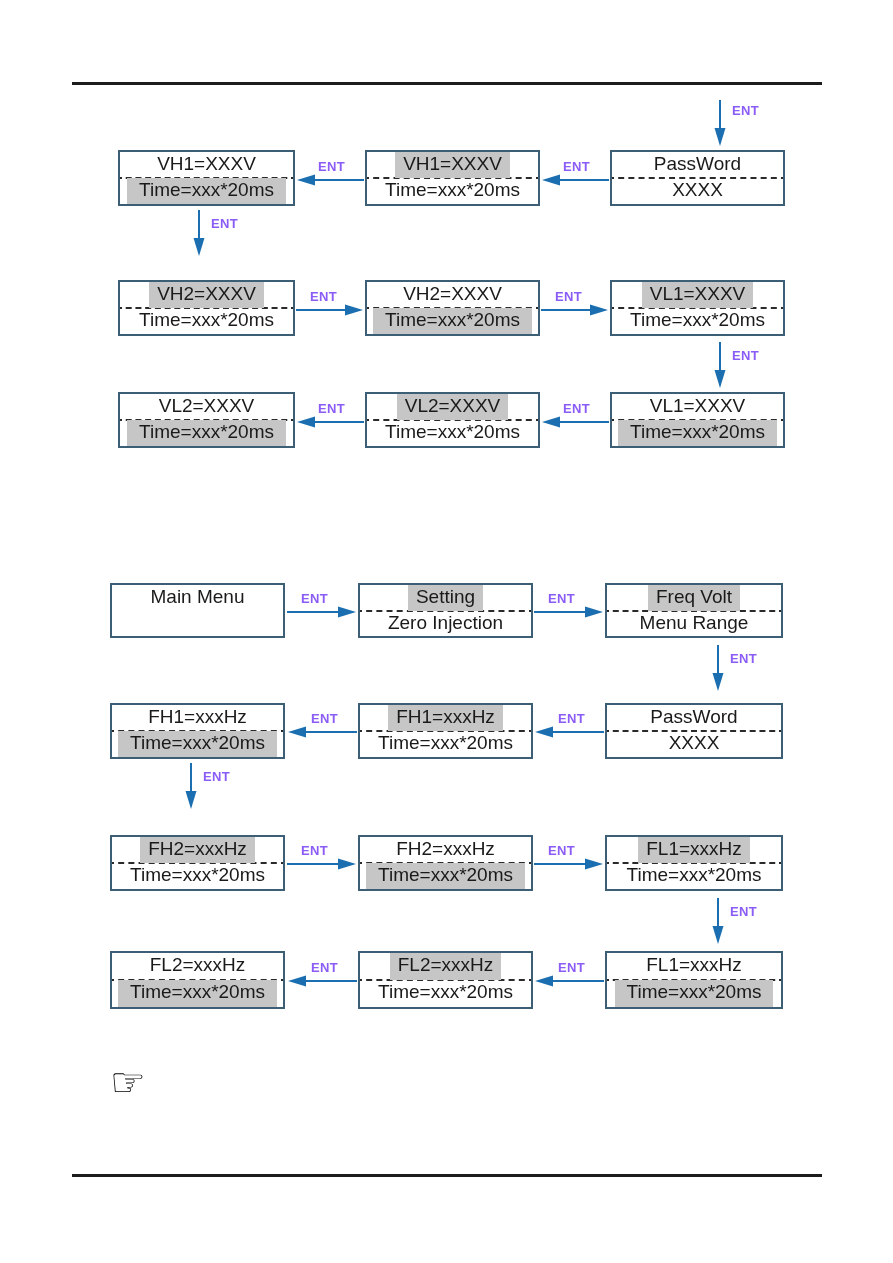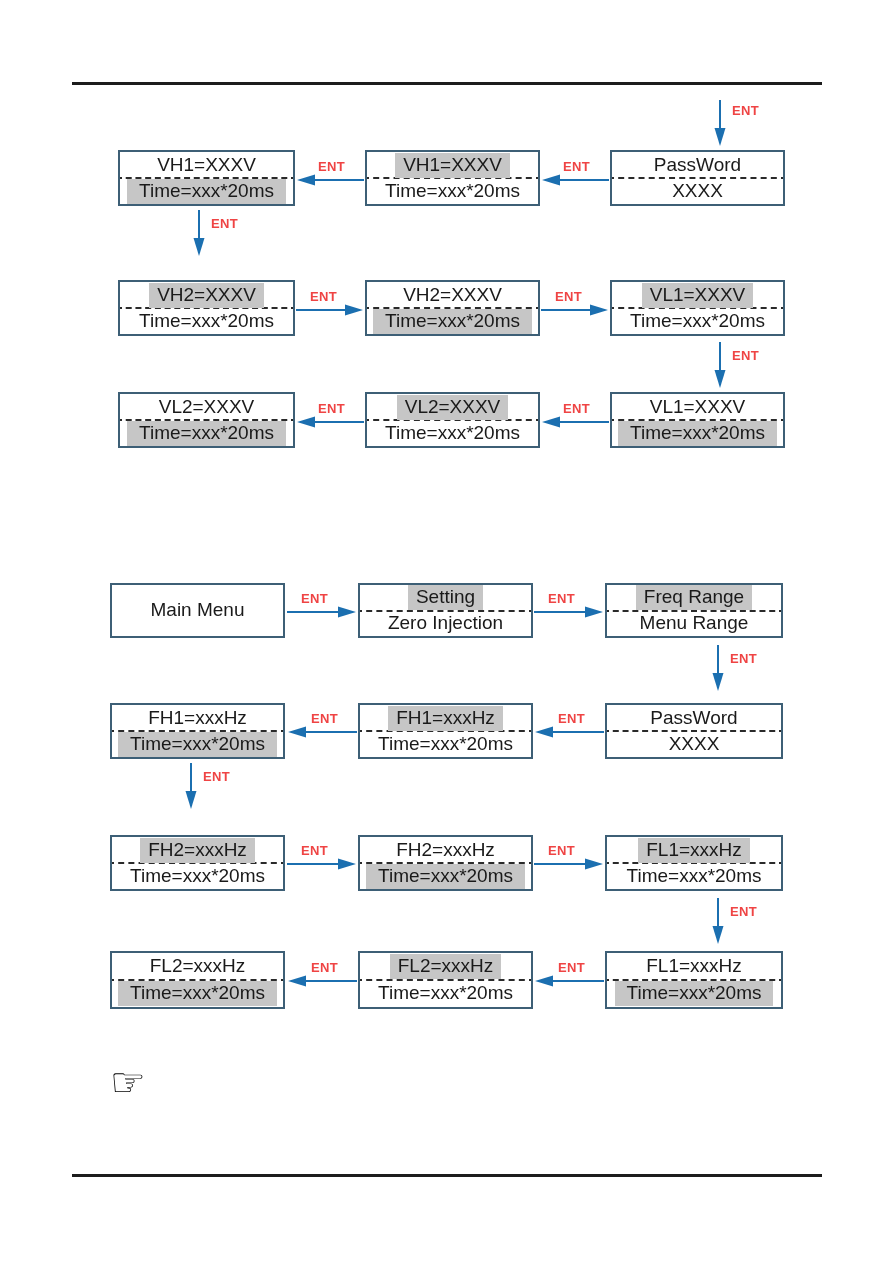--- a/index.html
+++ b/index.html
@@ -40,21 +40,20 @@
     border: 2px solid #3d5f76;
     background: #ffffff;
     overflow: hidden;
   }
   .lcd .line {
     position: absolute;
     left: 0;
     width: 100%;
     height: 50%;
     display: flex;
-    align-items: center;
     justify-content: center;
     font-size: 19px;
     color: #1a1a1a;
     letter-spacing: 0px;
     white-space: nowrap;
   }
   .lcd .line.top    { top: 0; }
   .lcd .line.bottom { top: 50%; }
 
   
@@ -89,21 +88,21 @@
   }
 
   
   .arrow {
     position: absolute;
   }
   .arrow .lbl {
     position: absolute;
     font-size: 13px;
     font-weight: bold;
-    color: #ef4444;
+    color: #8b5cf6;
     letter-spacing: 0.4px;
     white-space: nowrap;
   }
   .arrow svg { display: block; overflow: visible; }
 
   
   .hand {
     position: absolute;
     font-size: 40px;
     line-height: 1;
@@ -292,21 +291,21 @@
 
   <div class="lcd single" style="left:110px; top:583px; width:175px; height:55px;">
     <div class="line only">
         <span class="txt">Main Menu</span>
       </div>
   </div>
 
   <div class="lcd" style="left:605px; top:583px; width:178px; height:55px;">
     <div class="divider"></div>
     <div class="line top sel">
-        <span class="txt">Freq Range</span>
+        <span class="txt">Freq Volt</span>
       </div>
     <div class="line bottom">
         <span class="txt">Menu Range</span>
       </div>
   </div>
 
   <div class="arrow" style="left:287px; top:594px;">
     <svg width="70" height="26" viewBox="0 0 70 26">
       <line x1="0" y1="18" x2="53" y2="18" stroke="#1b6fb0" stroke-width="2"></line>
       <polygon points="69,18 51,12.5 51,23.5" fill="#1b6fb0"></polygon>

